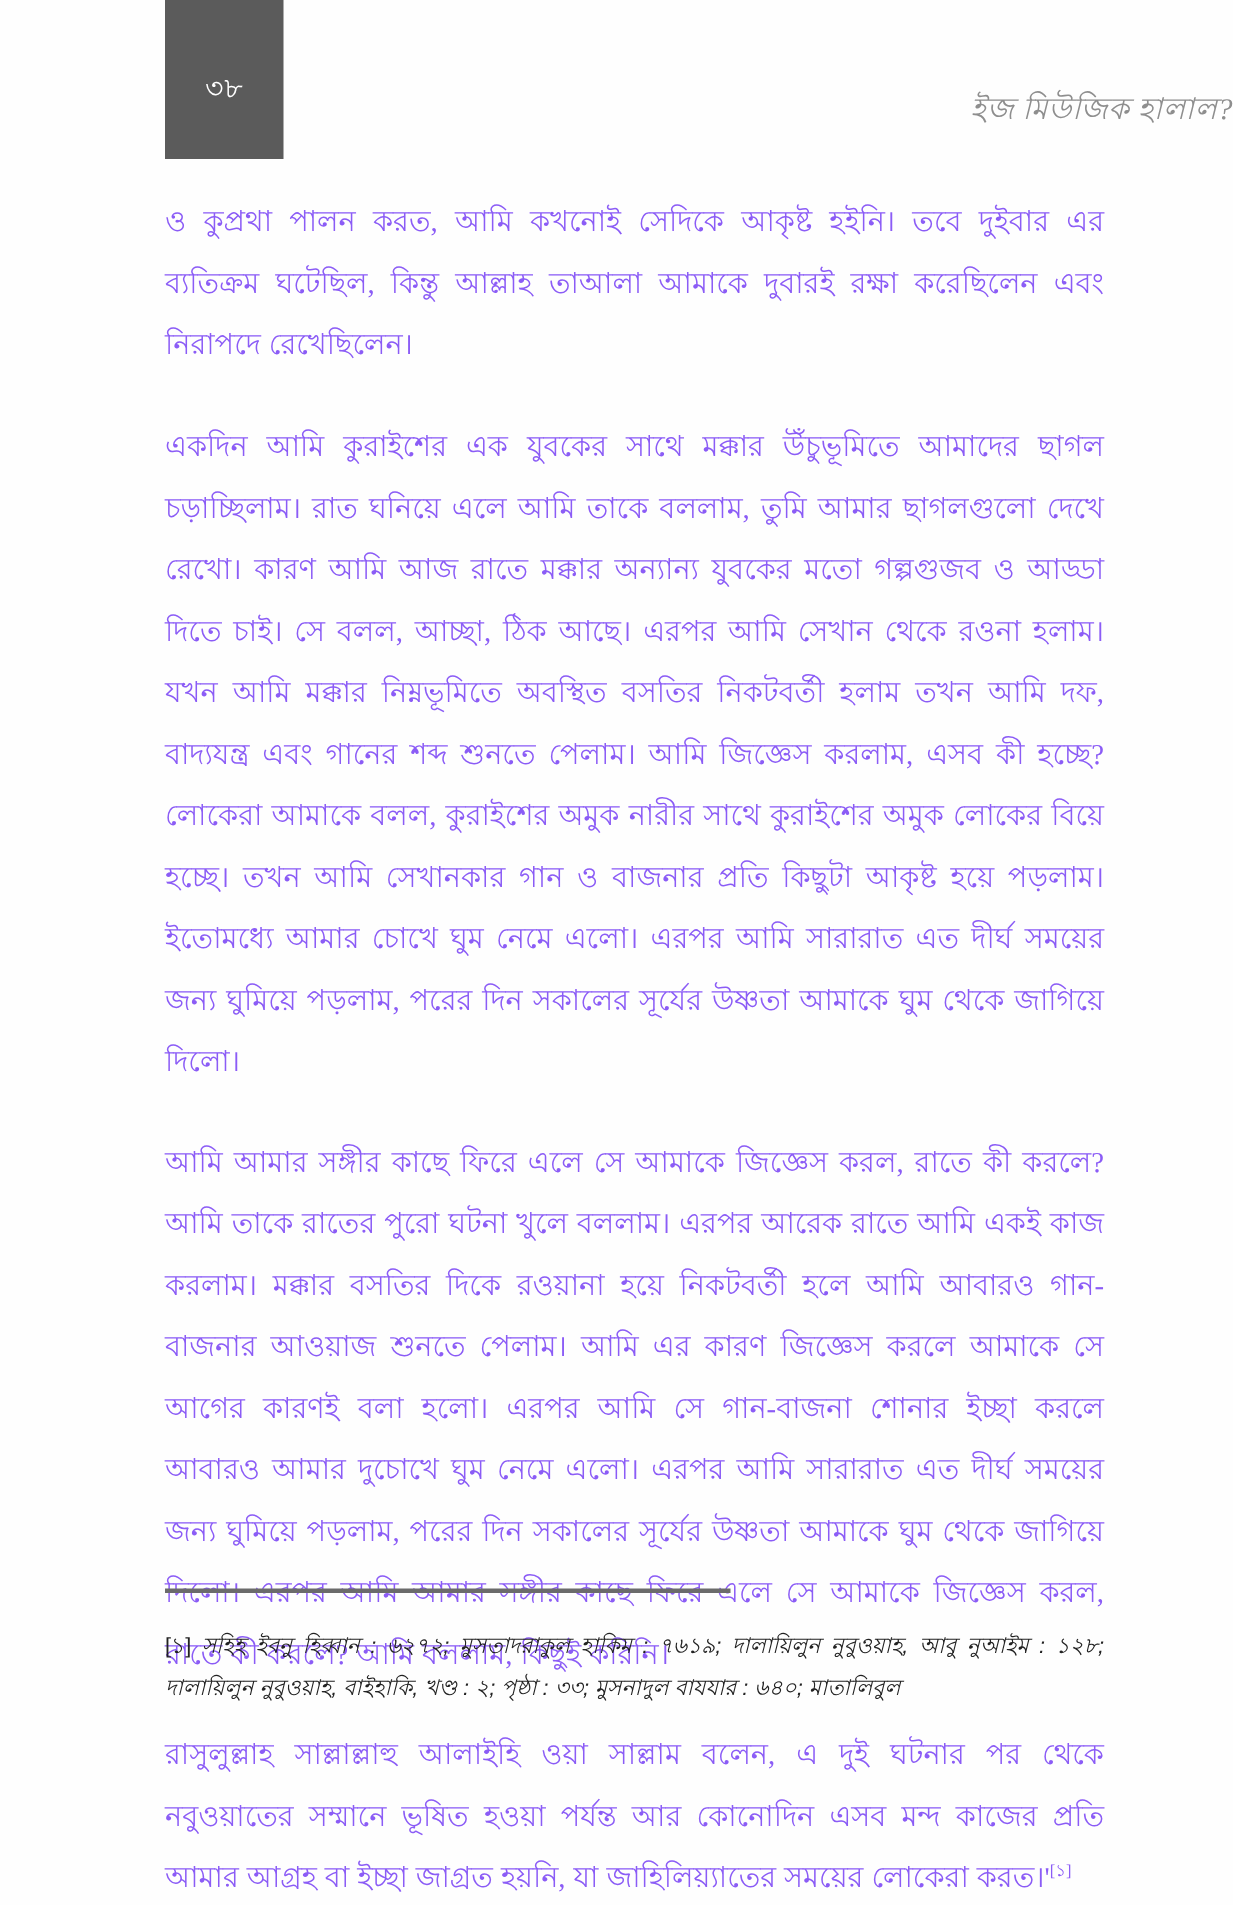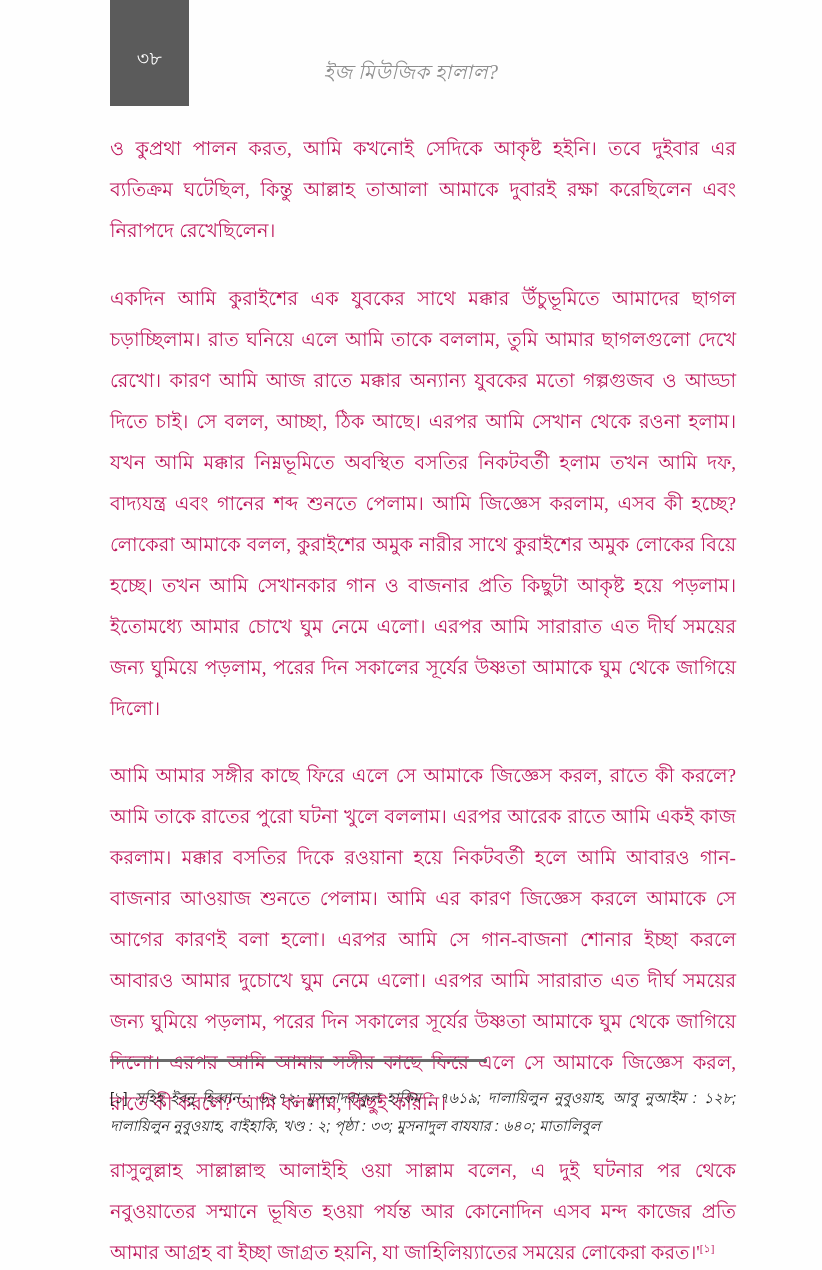--- a/index.html
+++ b/index.html
@@ -49,21 +49,21 @@
     padding-top: 44px;
   }
   .running-title {
     position: absolute;
     left: 0;
     top: 0;
     width: 822px;
     height: 106px;
     display: flex;
     align-items: center;
-    justify-content: center;
+    justify-content: flex-end;
     padding-top: 40px;
     box-sizing: border-box;
     pointer-events: none;
   }
   .running-title span {
     color: #8e8e8e;
     font-size: 20px;
     font-style: italic;
     font-family: "Liberation Serif", "DejaVu Serif", serif;
     letter-spacing: 0.4px;
@@ -73,21 +73,21 @@
   .content {
     position: absolute;
     left: 110px;
     top: 128px;
     width: 626px;
   }
   .para {
     margin: 0 0 26px 0;
     font-size: 19.2px;
     line-height: 41px;
-    color: #be185d;
+    color: #8b5cf6;
     text-align: justify;
     text-justify: inter-word;
     word-spacing: 0.5px;
     font-family: "Liberation Serif", "DejaVu Serif", serif;
   }
   .para:last-child { margin-bottom: 0; }
   .para.p1 { margin-bottom: 27px; }
   .fn-ref {
     font-size: 11px;
     vertical-align: super;

